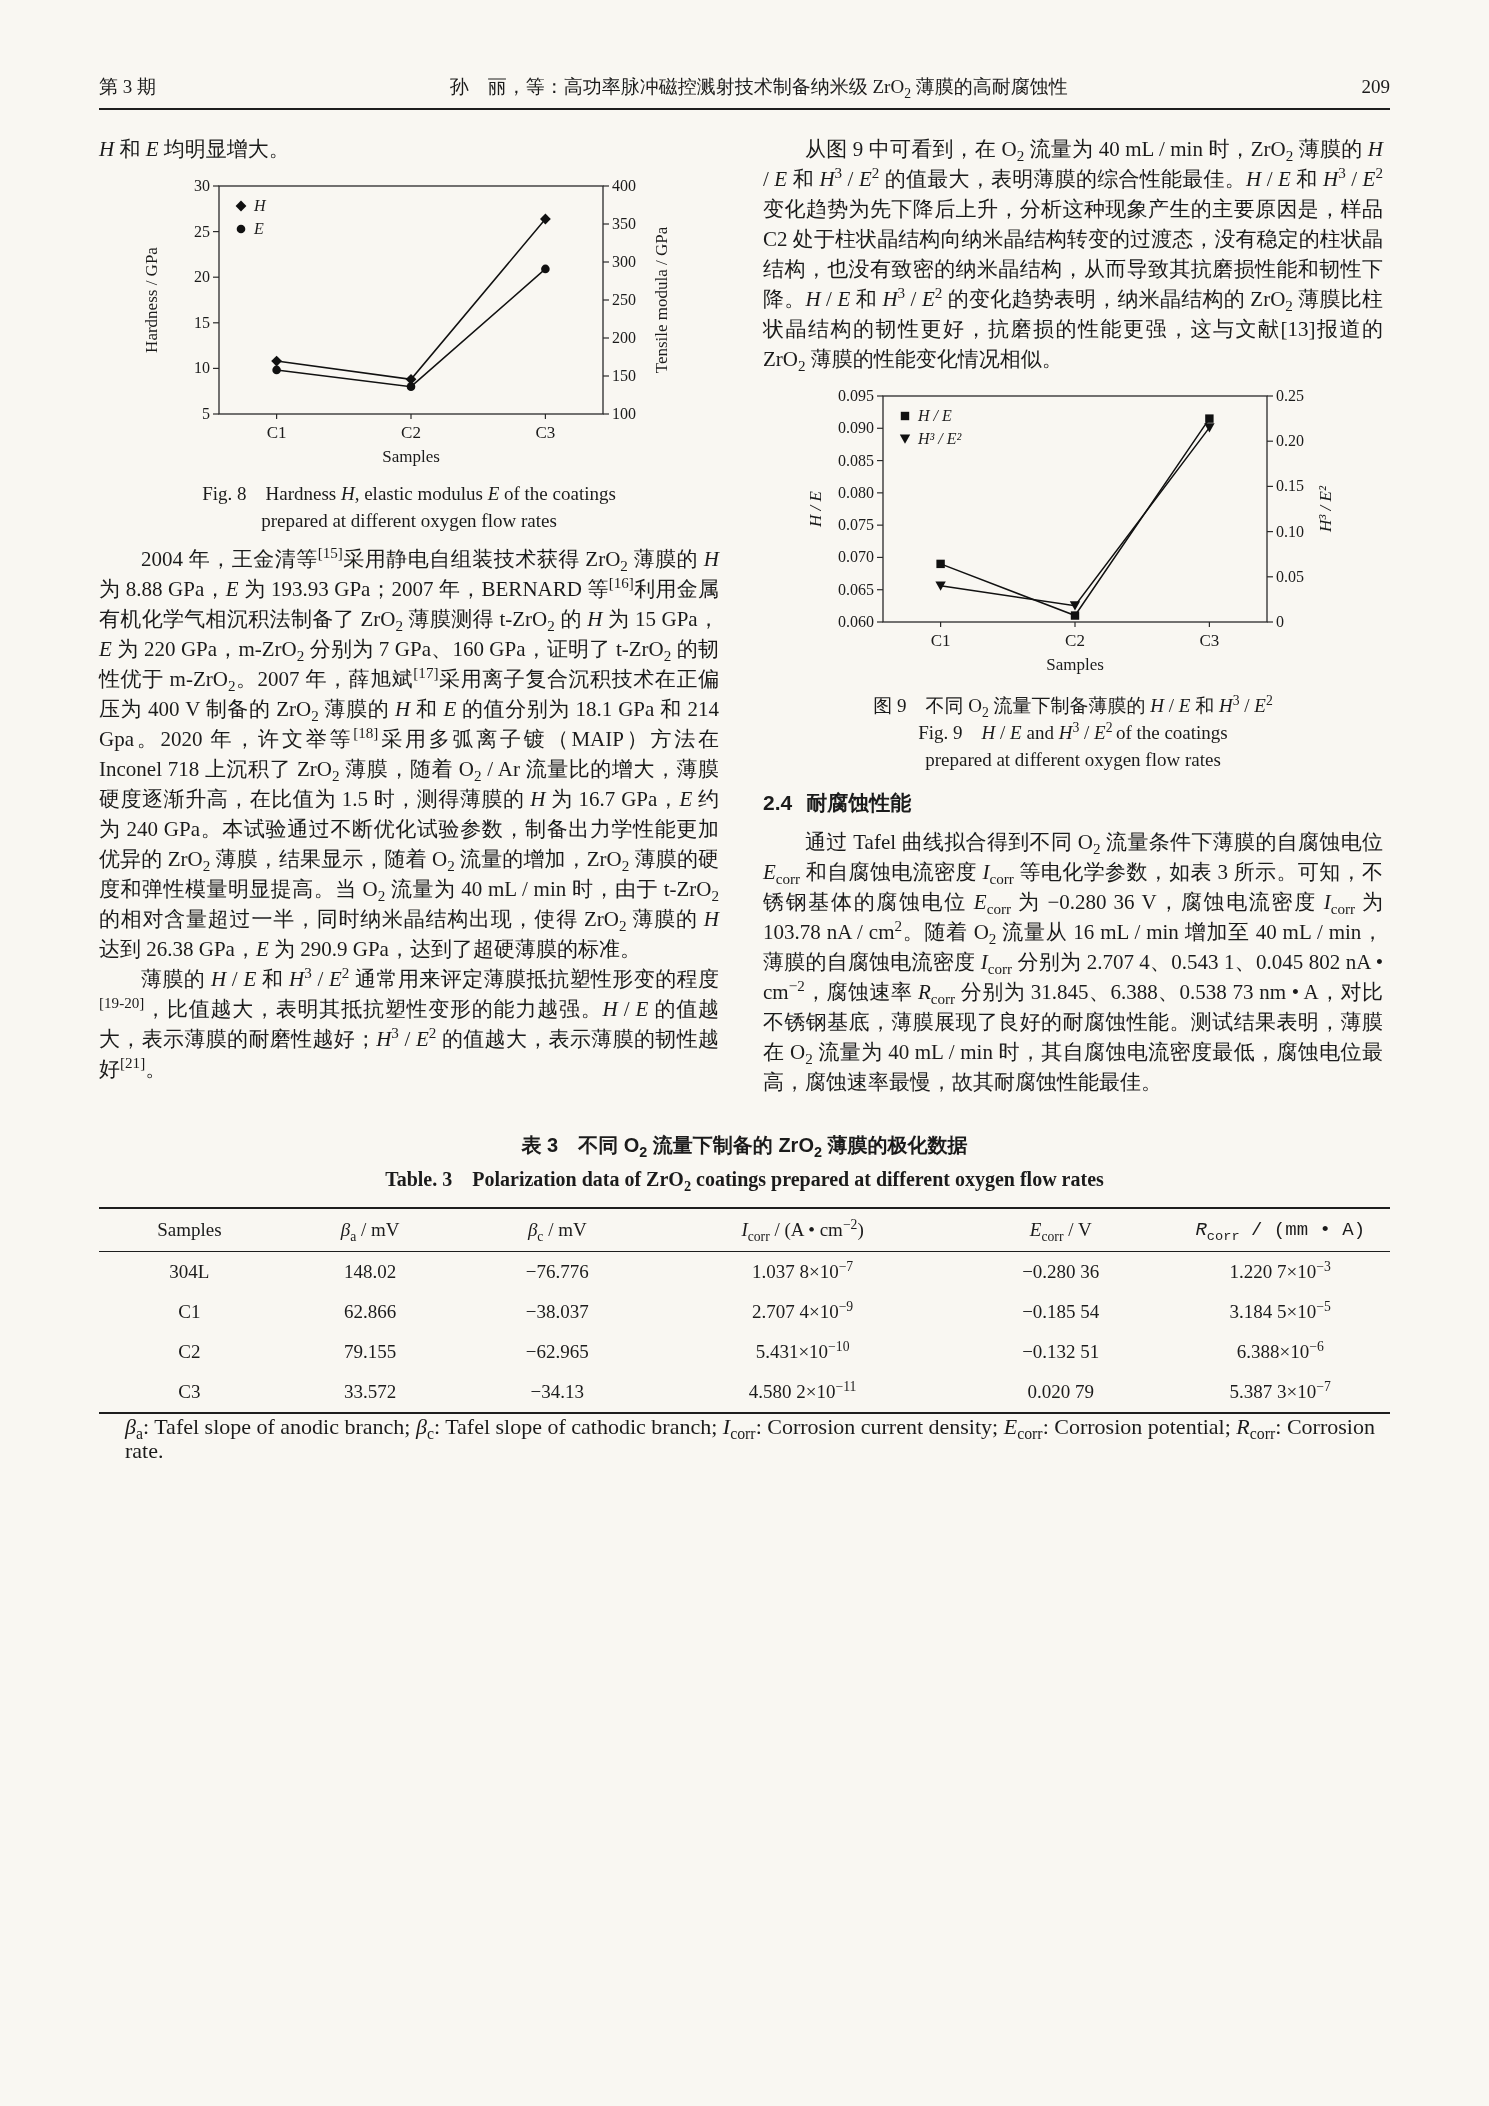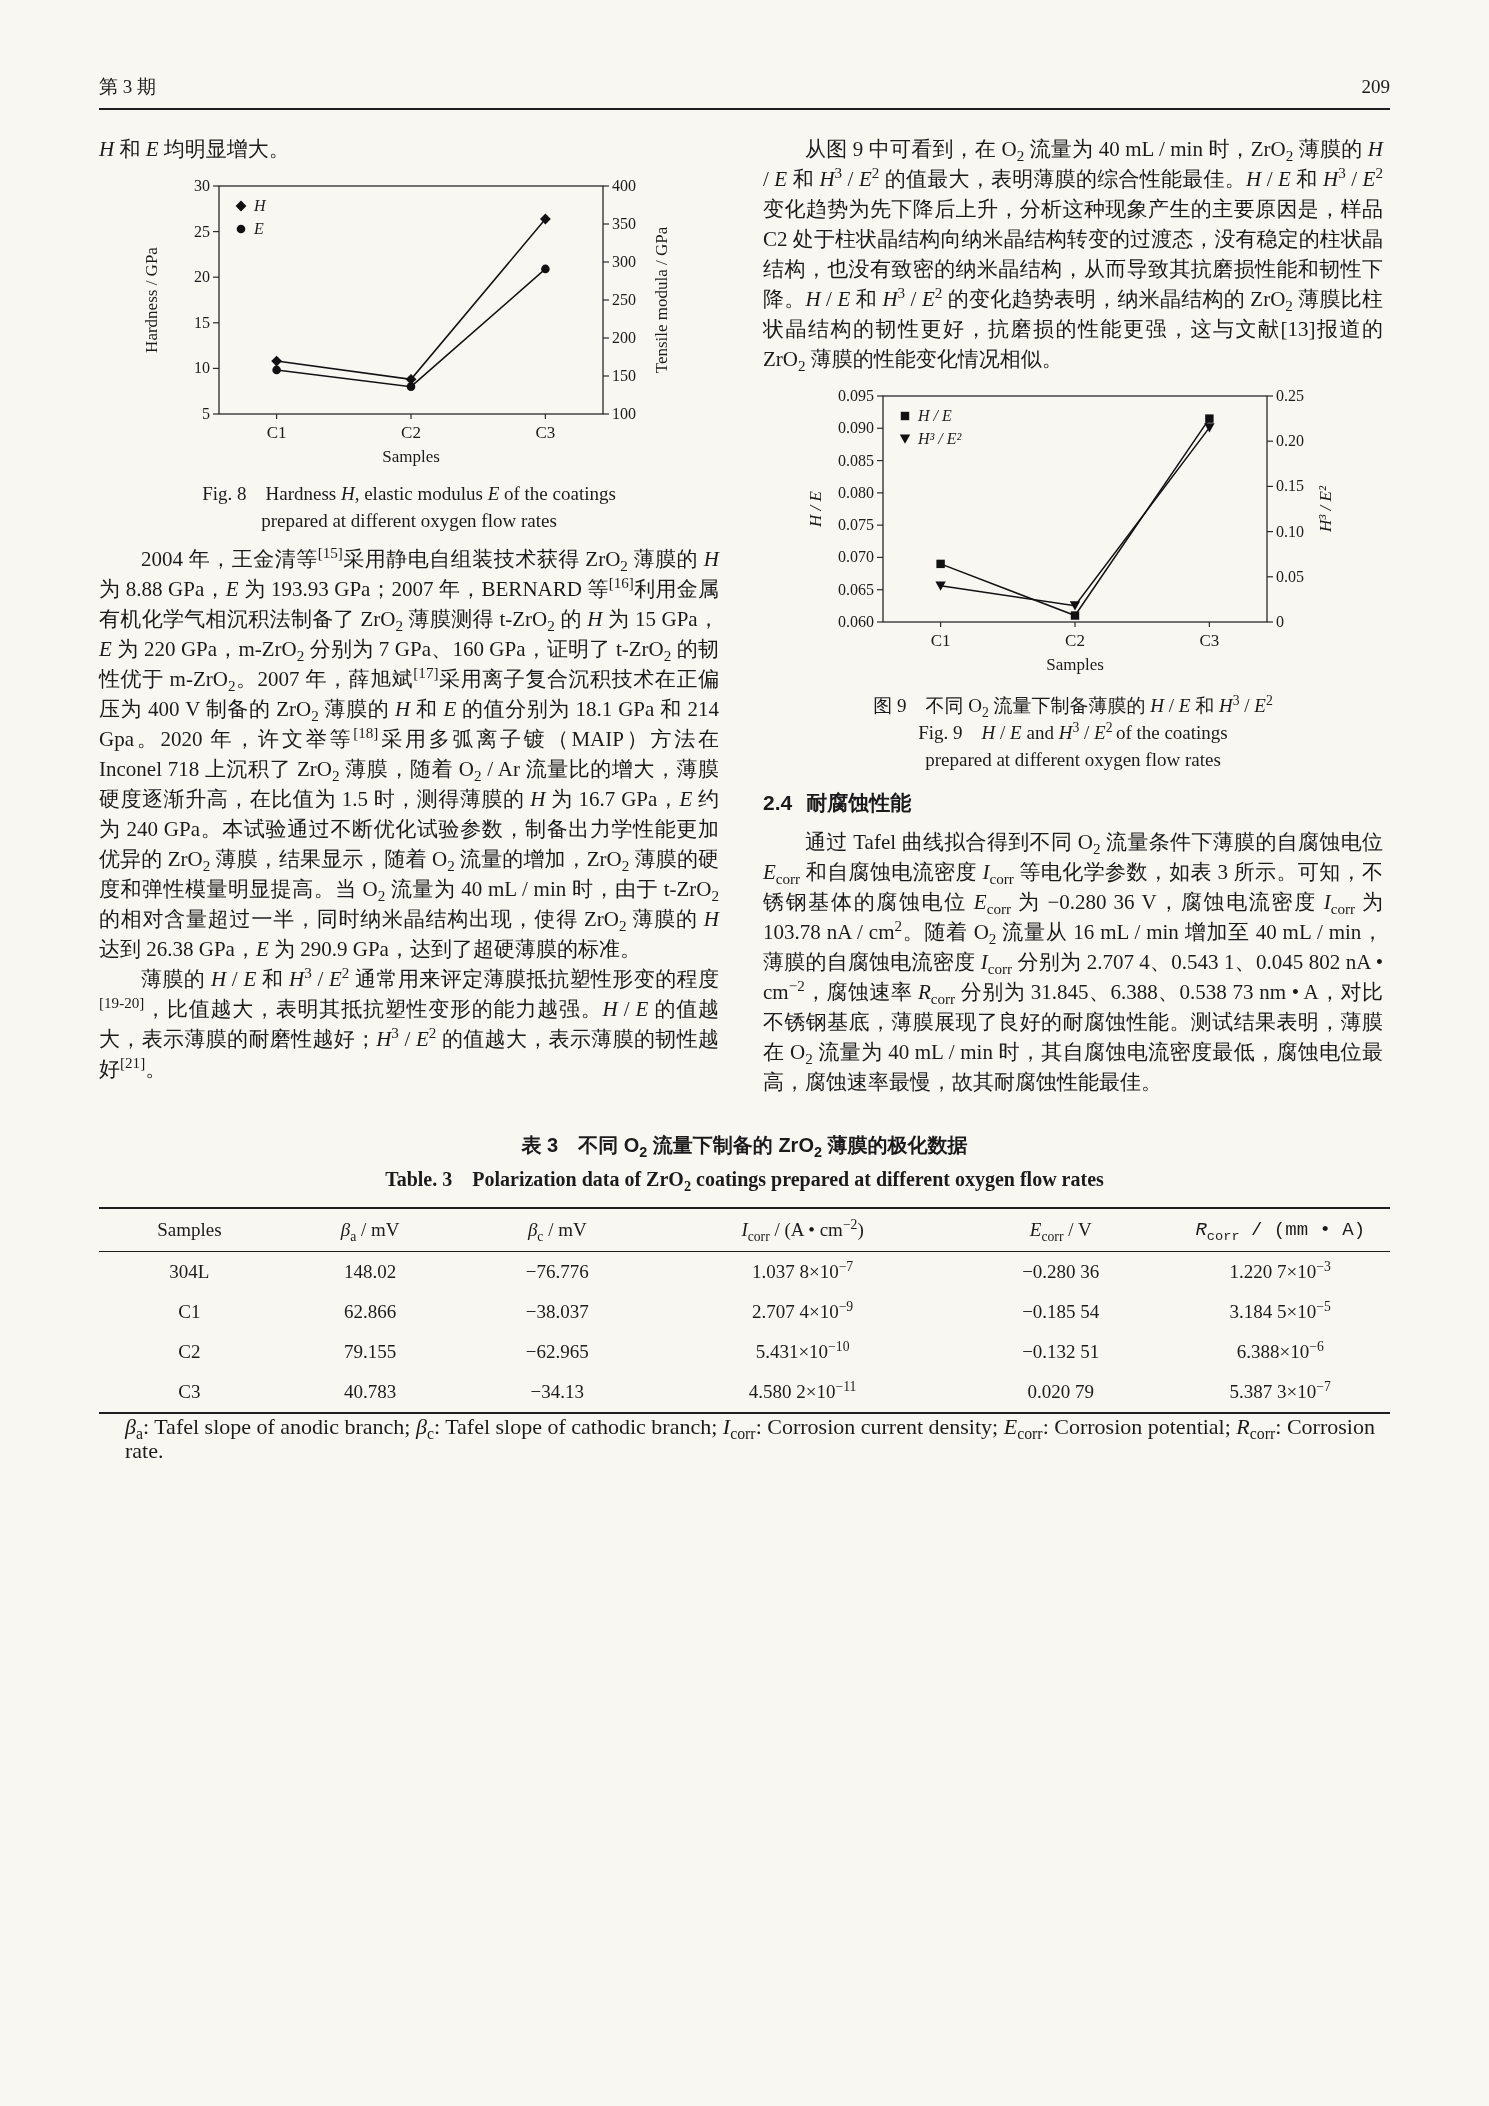--- a/index.html
+++ b/index.html
@@ -54,20 +54,21 @@
   .footnote { margin-top:1px; padding-left:26px; font-size:22px; line-height:24px; }
   svg text { fill:#1b1b1b; }
 </style>
 </head>
 <body>
 
 <div class="page">
 
   <header class="header-row">
     <span>第 3 期</span>
+    <span class="running-title">孙　丽，等：高功率脉冲磁控溅射技术制备纳米级 ZrO<sub>2</sub> 薄膜的高耐腐蚀性</span>
     <span>209</span>
   </header>
   <div class="header-rule"></div>
 
   <div class="columns">
 
     <div class="col">
       <p class="noindent"><i>H</i> 和 <i>E</i> 均明显增大。</p>
 
       <figure class="fig">
@@ -238,21 +239,21 @@
         <tr>
           <td>C2</td>
           <td>79.155</td>
           <td>−62.965</td>
           <td>5.431×10<sup>−10</sup></td>
           <td>−0.132 51</td>
           <td>6.388×10<sup>−6</sup></td>
         </tr>
         <tr>
           <td>C3</td>
-          <td>40.783</td>
+          <td>33.572</td>
           <td>−34.13</td>
           <td>4.580 2×10<sup>−11</sup></td>
           <td>0.020 79</td>
           <td>5.387 3×10<sup>−7</sup></td>
         </tr>
       </tbody>
     </table>
 
     <div class="footnote"><i>β</i><sub>a</sub>: Tafel slope of anodic branch; <i>β</i><sub>c</sub>: Tafel slope of cathodic branch; <i>I</i><sub>corr</sub>: Corrosion current density; <i>E</i><sub>corr</sub>: Corrosion potential; <i>R</i><sub>corr</sub>: Corrosion rate.</div>
   </section>

